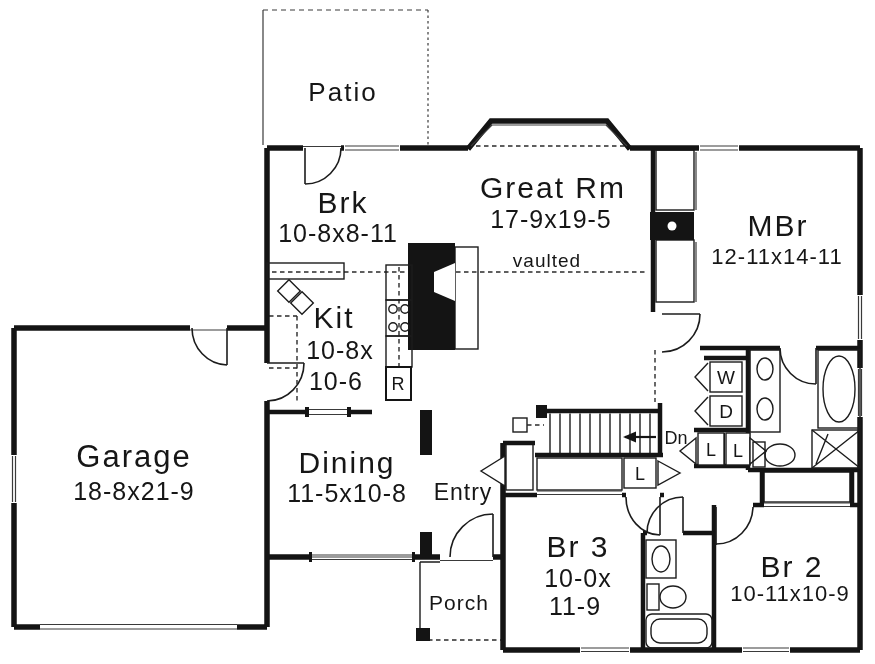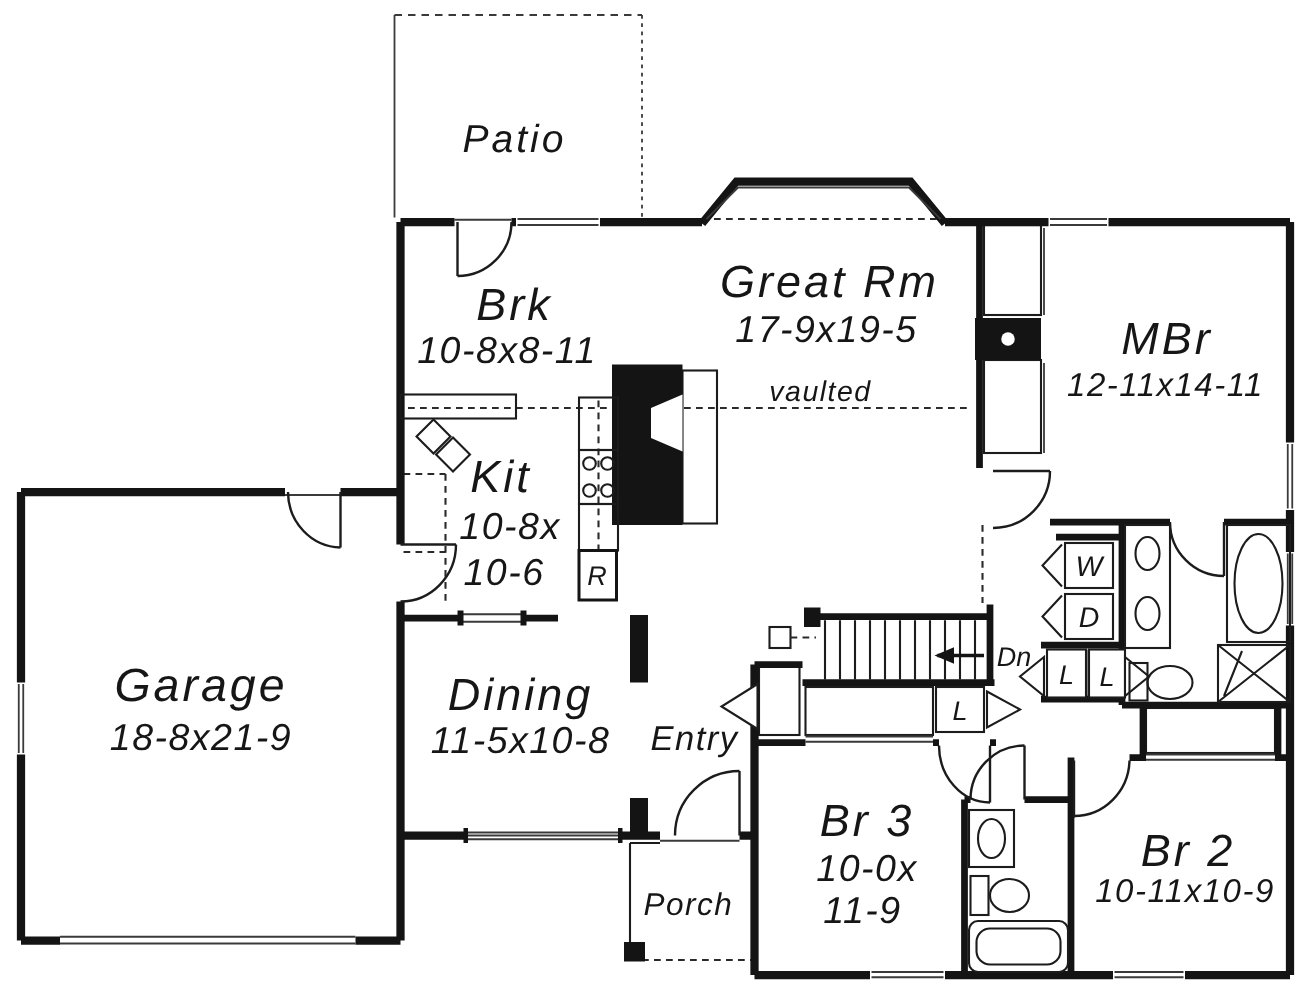--- a/index.html
+++ b/index.html
@@ -1,16 +1,16 @@
 <!DOCTYPE html>
 <html><head>
 <meta charset="utf-8">
 <style>
   html,body{margin:0;padding:0;background:#ffffff;}
-  .stage{width:875px;height:664px;background:#fff;position:relative;overflow:hidden;font-style:italic;}
+  .stage{width:875px;height:664px;background:#fff;position:relative;overflow:hidden;}
   .lbl{font-family:"Liberation Sans",sans-serif;fill:#161616;}
   .name{letter-spacing:2px;}
   .dims{letter-spacing:1px;}
   .small{letter-spacing:1px;}
   .wall{stroke:#141414;fill:none;stroke-linecap:butt;}
   .thin{stroke:#1c1c1c;fill:none;stroke-width:1.4;}
   .thinw{stroke:#1c1c1c;fill:#ffffff;stroke-width:1.4;}
   .dash{stroke:#2a2a2a;fill:none;stroke-width:1.4;stroke-dasharray:4.5 3.5;}
   .lite{stroke:#3a3a3a;fill:none;stroke-width:1.2;}
   .door{stroke:#1c1c1c;fill:none;stroke-width:1.6;}

